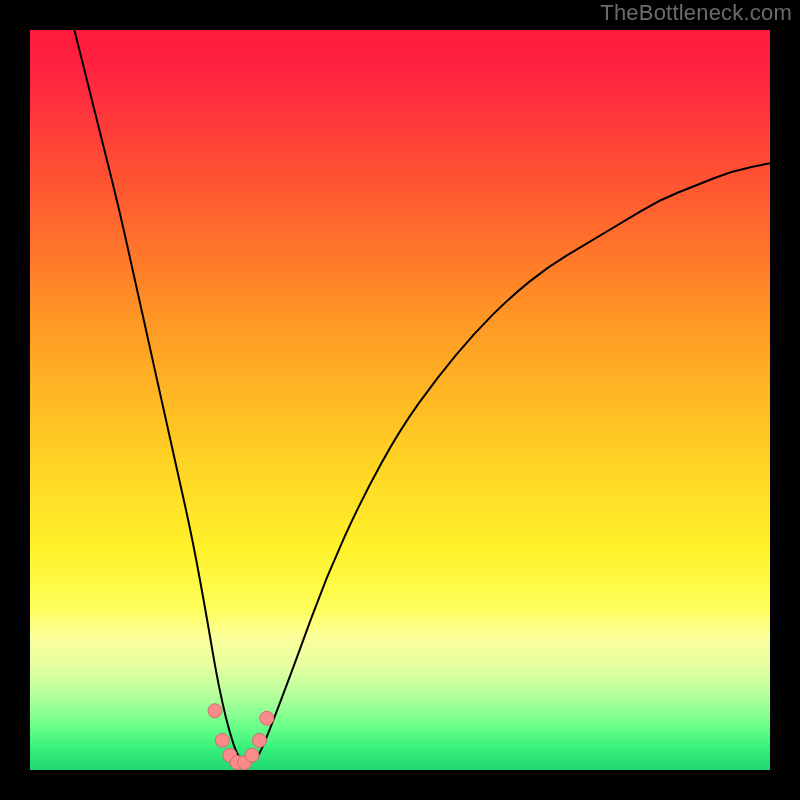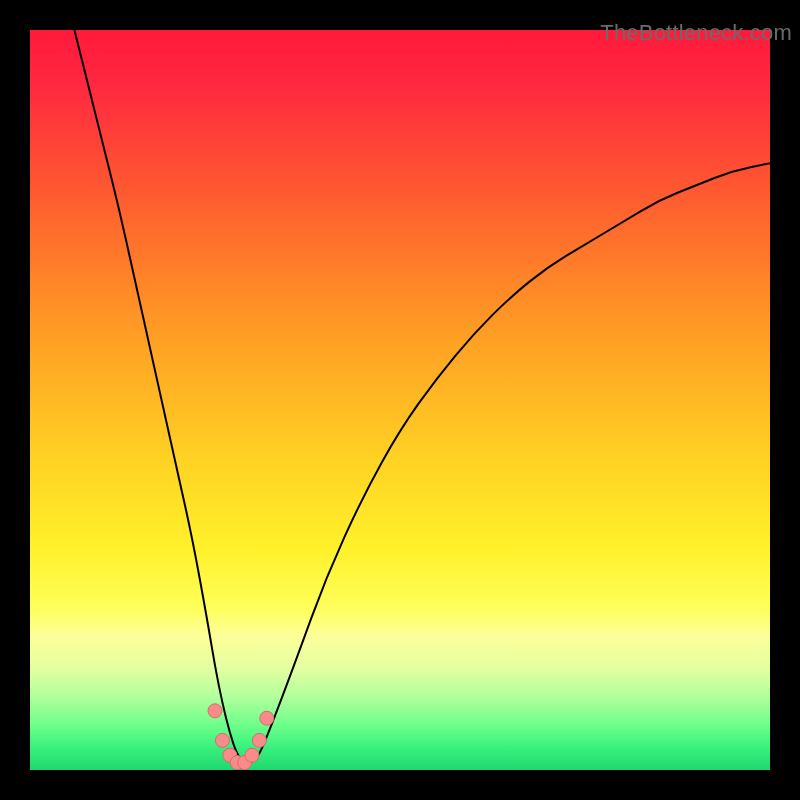--- a/index.html
+++ b/index.html
@@ -25,21 +25,21 @@
   }
   .gradient-bg {
     position: absolute;
     left: 0;
     top: 0;
     width: 100%;
     height: 100%;
   }
   .watermark {
     position: absolute;
-    top: 20px;
+    top: 0;
     right: 8px;
     color: #6b6b6b;
     font-size: 22px;
     letter-spacing: 0.2px;
     font-weight: 400;
     white-space: nowrap;
     z-index: 10;
   }
   svg.curve-layer {
     position: absolute;

